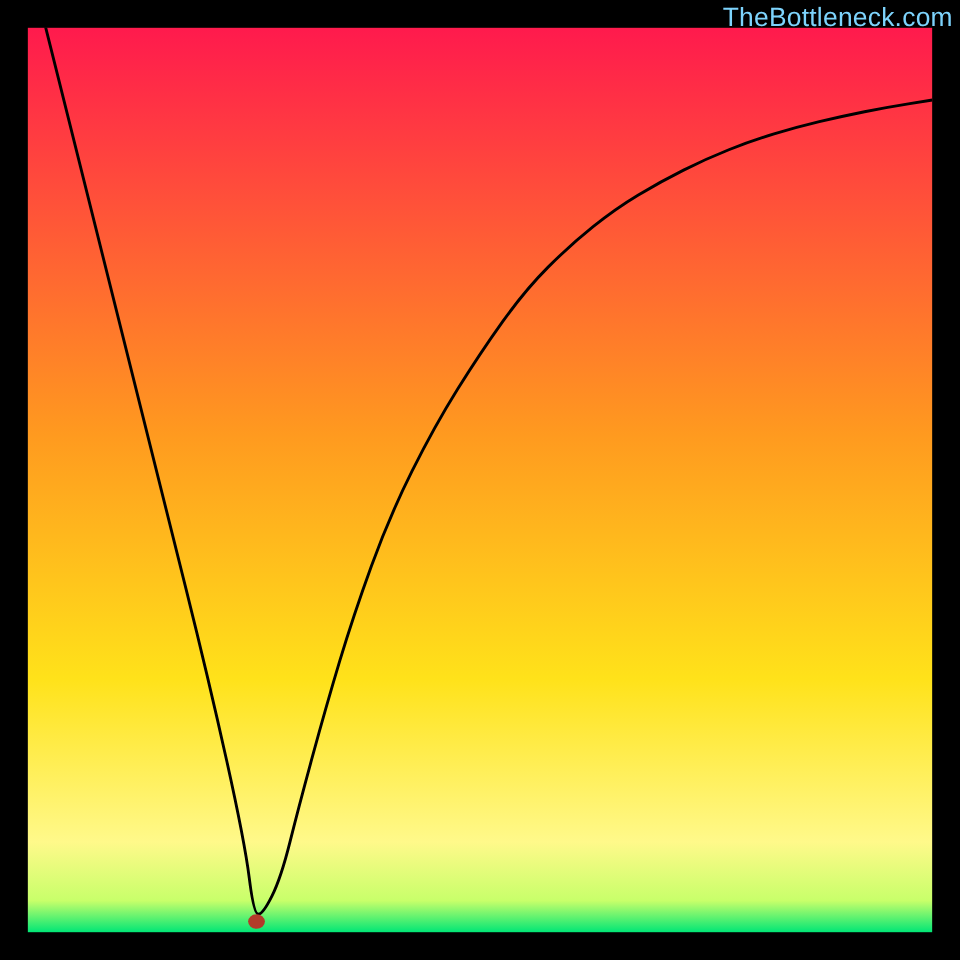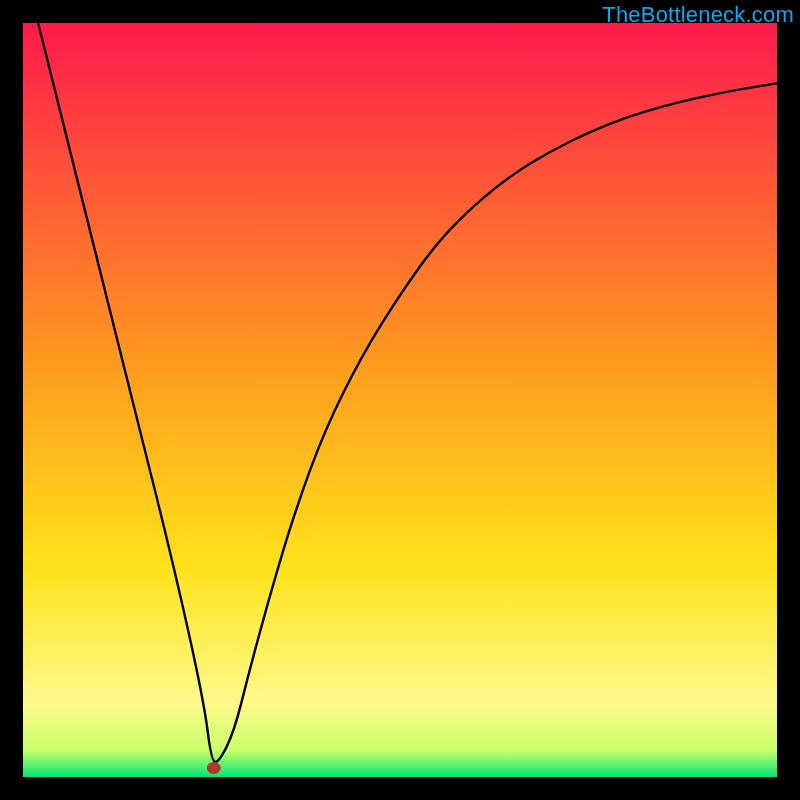--- a/index.html
+++ b/index.html
@@ -24,21 +24,21 @@
     left: 0;
     top: 0;
     width: 754px;
     height: 754px;
     display: block;
   }
   .watermark {
     position: absolute;
     top: 2px;
     right: 6px;
-    color: #0ea5e9;
+    color: #7dd3fc;
     font-size: 22px;
     font-weight: 500;
     letter-spacing: 0.2px;
     z-index: 5;
   }
 </style>
 </head>
 <body>
 
 <div class="watermark">TheBottleneck.com</div>

